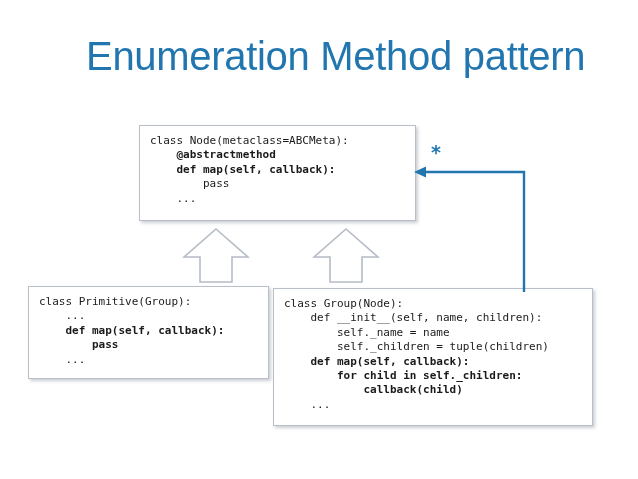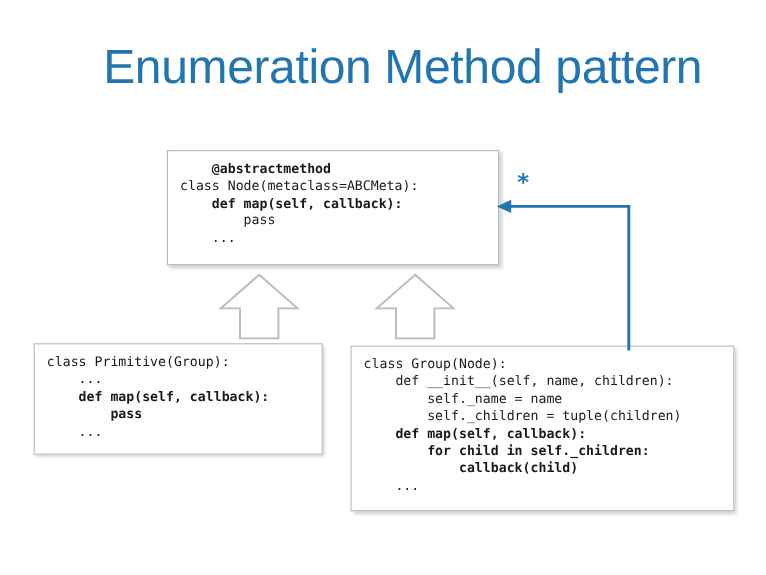--- a/index.html
+++ b/index.html
@@ -58,21 +58,21 @@
     white-space: pre;
   }
   .code-box .code-inner {
     padding: 8px 0 0 10px;
   }
   .code-line { display: block; white-space: pre; }
   .code-line.bold { font-weight: bold; }
 
   #box-node     { left: 139px; top: 125px;  width: 277px; height: 96px;  }
   #box-primitive{ left: 28px;  top: 286px;  width: 241px; height: 93px;  }
-  #box-group    { left: 292px; top: 288px;  width: 320px; height: 138px; }
+  #box-group    { left: 273px; top: 288px;  width: 320px; height: 138px; }
 
   
   .uml-arrow {
     position: absolute;
     width: 68px;
     height: 57px;
   }
   #uml-arrow-left  { left: 182px; top: 227px; }
   #uml-arrow-right { left: 312px; top: 227px; }
 
@@ -97,21 +97,21 @@
   }
 </style>
 </head>
 <body>
 
 <div id="slide">
 
   <div class="slide-title">Enumeration Method pattern</div>
 
   <div class="code-box" id="box-node">
-    <pre class="code-inner"><span class="code-line bold">    @abstractmethod</span><span class="code-line">class Node(metaclass=ABCMeta):</span><span class="code-line bold">    def map(self, callback):</span><span class="code-line">        pass</span><span class="code-line">    ...</span></pre>
+    <pre class="code-inner"><span class="code-line">class Node(metaclass=ABCMeta):</span><span class="code-line bold">    @abstractmethod</span><span class="code-line bold">    def map(self, callback):</span><span class="code-line">        pass</span><span class="code-line">    ...</span></pre>
   </div>
 
   <div class="code-box" id="box-primitive">
     <pre class="code-inner"><span class="code-line">class Primitive(Group):</span><span class="code-line">    ...</span><span class="code-line bold">    def map(self, callback):</span><span class="code-line bold">        pass</span><span class="code-line">    ...</span></pre>
   </div>
 
   <div class="code-box" id="box-group">
     <pre class="code-inner"><span class="code-line">class Group(Node):</span><span class="code-line">    def __init__(self, name, children):</span><span class="code-line">        self._name = name</span><span class="code-line">        self._children = tuple(children)</span><span class="code-line bold">    def map(self, callback):</span><span class="code-line bold">        for child in self._children:</span><span class="code-line bold">            callback(child)</span><span class="code-line">    ...</span></pre>
   </div>
 

